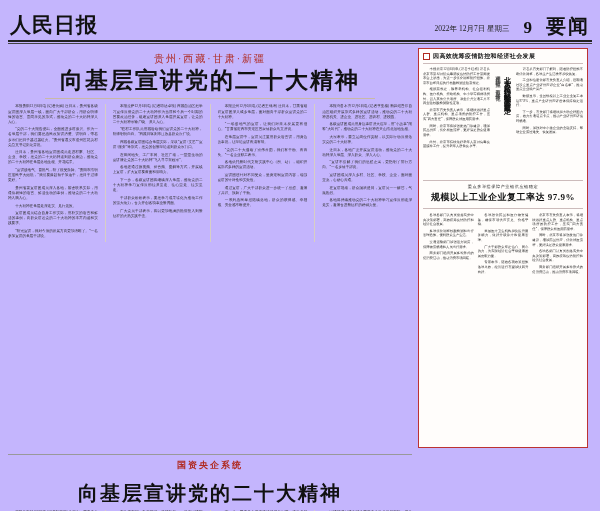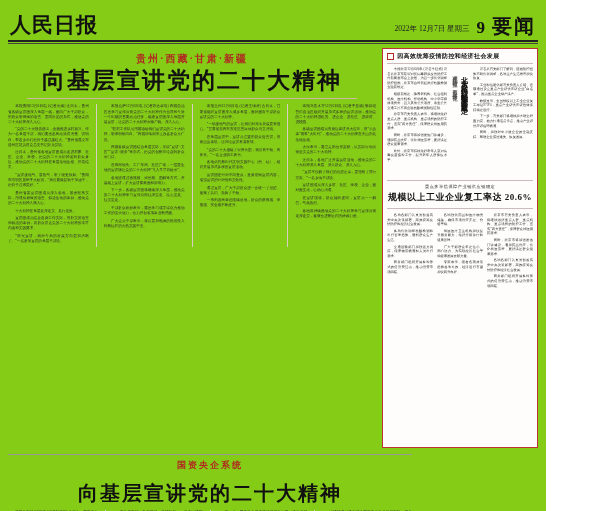--- a/index.html
+++ b/index.html
@@ -9,23 +9,23 @@
   }
   body {
     width: 600px;
     height: 511px;
     font-family: "Liberation Serif", "DejaVu Serif", serif;
     color: #1a1a1a;
     overflow: hidden;
   }
   .page {
     position: relative;
-    width: 546px;
+    width: 600px;
     height: 511px;
-    background: #84cc16;
+    background: #c4b5fd;
     box-sizing: border-box;
     padding: 4px 8px 6px 8px;
   }
 
   
   .masthead {
     display: flex;
     align-items: flex-end;
     justify-content: space-between;
     height: 34px;
@@ -38,21 +38,21 @@
     font-size: 21px;
     letter-spacing: 1px;
     color: #111;
     line-height: 1;
     padding-bottom: 2px;
     white-space: nowrap;
   }
   .masthead-right {
     display: flex;
     align-items: flex-end;
-    gap: 7px;
+    gap: 14px;
     padding-bottom: 2px;
   }
   .issue-date {
     font-size: 7.5px;
     color: #222;
     white-space: nowrap;
     padding-bottom: 2px;
   }
   .page-num {
     font-size: 17px;
@@ -97,21 +97,21 @@
     background: #fffdfb;
     overflow: hidden;
   }
 
   
   .kicker {
     text-align: center;
     font-size: 10px;
     letter-spacing: 2px;
     color: #b02a20;
-    font-weight: bold;
+    font-weight: normal;
     margin: 4px 0 2px 0;
   }
   .headline {
     text-align: center;
     font-size: 23px;
     font-weight: bold;
     letter-spacing: 2px;
     color: #111;
     margin: 2px 0 4px 0;
     line-height: 1.15;
@@ -345,21 +345,21 @@
           <p>记者从有关部门了解到，随着防控措施不断优化调整，各地生产生活秩序加快恢复。</p>
           <p>工业和信息化部有关负责人介绍，近期通过设立重点产业链供应链企业“白名单”，推动重点企业稳产满产。</p>
           <p>数据显示，全国规模以上工业企业复工率达97.9%，重点产业链供应链总体保持稳定运行。</p>
           <p>下一步，有关部门将继续加大助企纾困力度，着力打通堵点卡点，推动产业链供应链循环畅通。</p>
           <p>同时，加强对中小微企业的金融支持，帮助企业渡过难关、恢复发展。</p>
         </div>
       </div>
 
       <div class="rb-banner">
         <div class="sub">重点多举措保障产业链供应链稳定</div>
-        <div class="big">规模以上工业企业复工率达 20.6%</div>
+        <div class="big">规模以上工业企业复工率达 97.9%</div>
       </div>
 
       <div class="rb-cols">
         <div class="rb-col">
           <p>各地各部门认真贯彻落实党中央决策部署，高效统筹疫情防控和经济社会发展。</p>
           <p>多地优化调整核酸检测和出行管理措施，便利群众生产生活。</p>
           <p>交通运输部门加强运力调度，保障物流畅通和人员出行需求。</p>
           <p>商务部门组织开展多种形式的促消费活动，推动消费市场回暖。</p>
         </div>
         <div class="rb-col">

